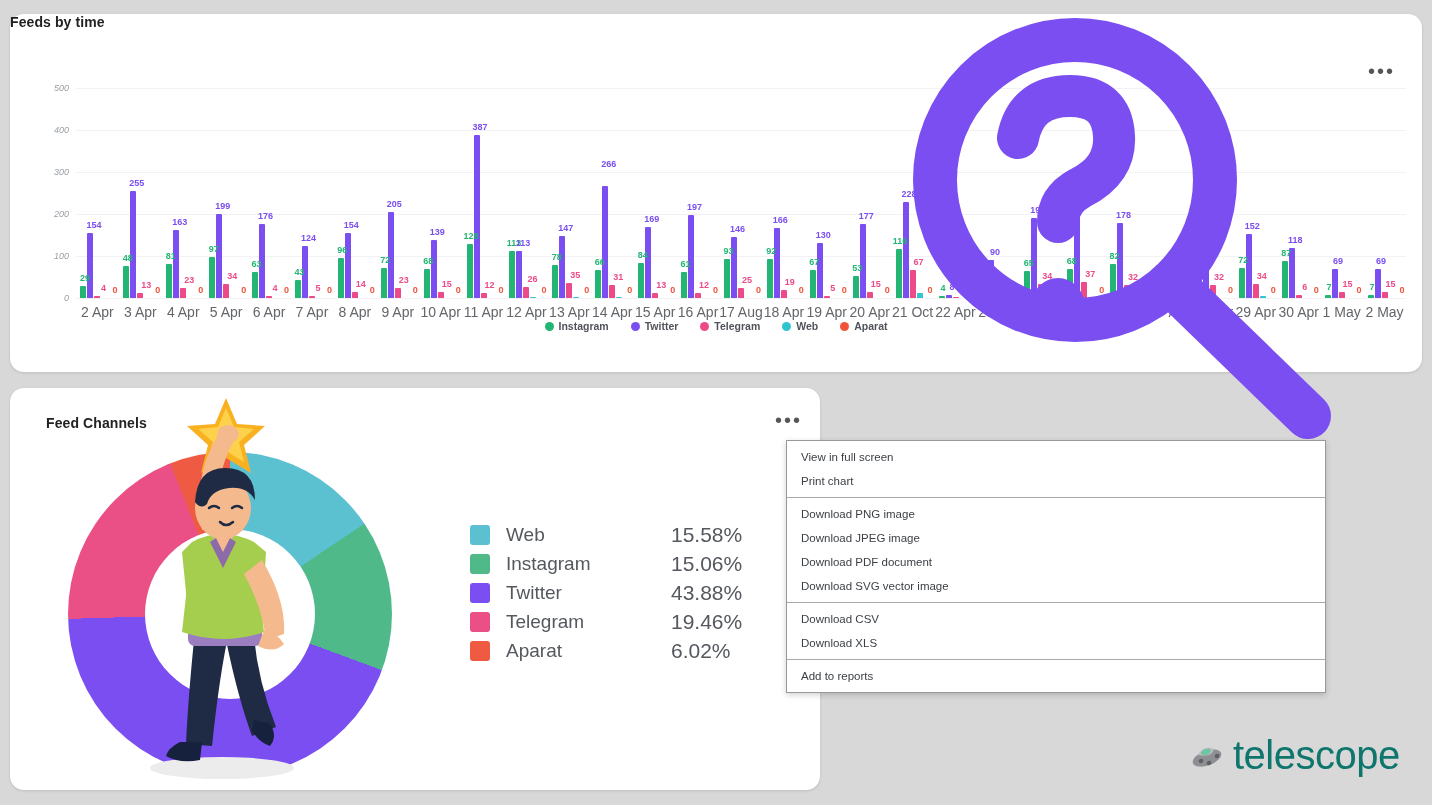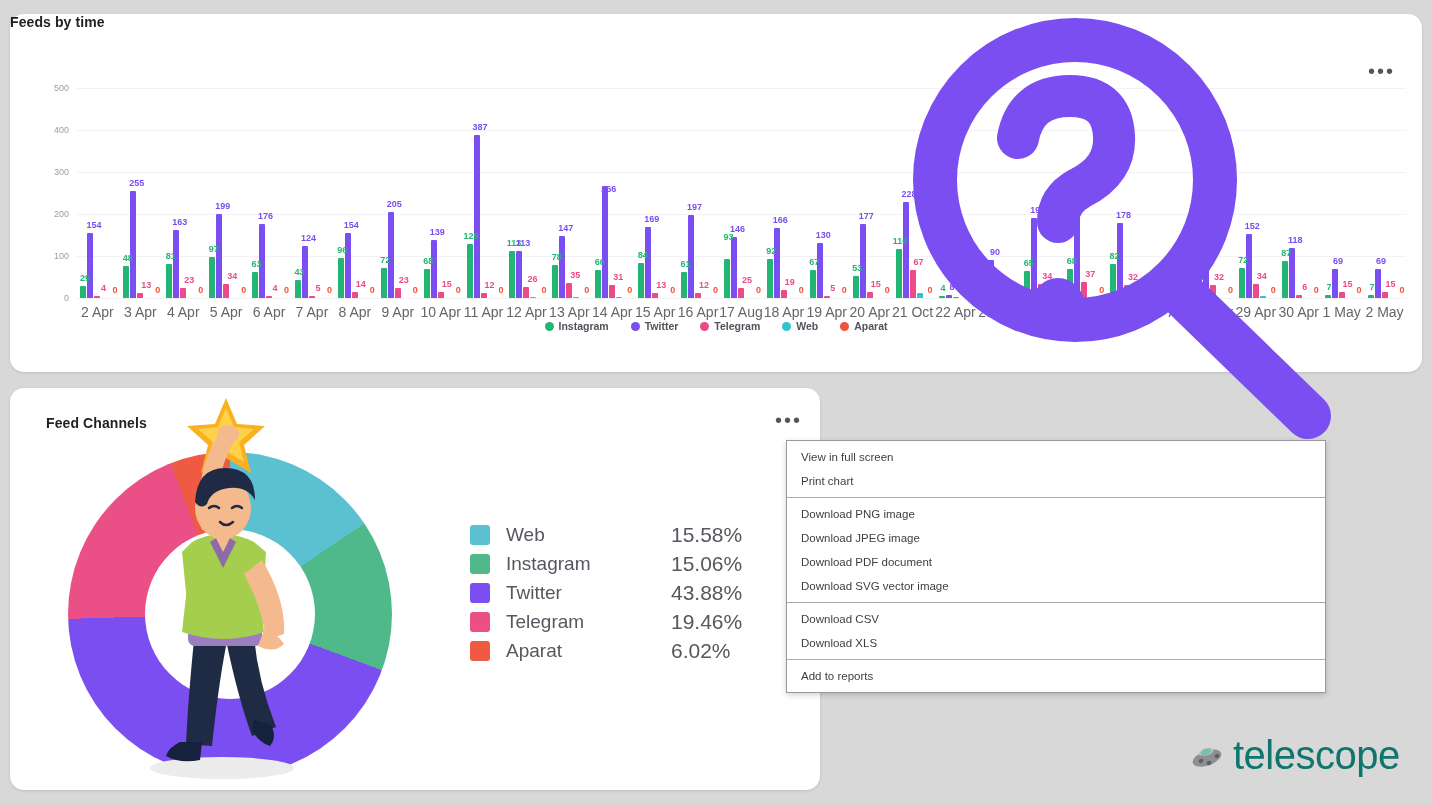--- a/index.html
+++ b/index.html
@@ -28,21 +28,21 @@
   }
   #feeds-dots{left:1358px;top:52px;}
   #channels-dots{left:775px;top:415px;}
 
   
   #bar-chart{position:absolute;left:10px;top:14px;width:1412px;height:358px;}
   .plot{position:absolute;left:66px;top:74px;width:1330px;height:210px;}
   .gridline{position:absolute;left:0;width:100%;height:1px;background:#f2f2f4;}
   .ytick{
     position:absolute;right:100%;margin-right:7px;
-    transform:translateY(-50%);font-size:9px;color:#9aa0a6;
+    transform:translateY(-50%);font-size:9px;color:#9aa0a6;font-style:italic;
   }
   .axisline{position:absolute;left:0;top:210px;width:100%;height:1px;background:#e8e8ec;}
 
   .grp{position:absolute;bottom:0;height:210px;}
   .bars{position:absolute;bottom:0;left:0;width:100%;height:100%;
         display:flex;align-items:flex-end;justify-content:center;gap:1px;}
   .bar{width:6px;border-radius:1px 1px 0 0;}
   .vlabel{
     position:absolute;font-size:9px;font-weight:bold;white-space:nowrap;
     transform:translateX(-50%);
@@ -286,21 +286,21 @@
       </div>
       <div class="grp" style="left: 514.839px; width: 42.9032px;">
         <div class="bars">
           <div class="bar" style="height: 27.72px; background: rgb(34, 181, 115);"></div>
           <div class="bar" style="height: 111.72px; background: rgb(122, 78, 240);"></div>
           <div class="bar" style="height: 13.02px; background: rgb(236, 74, 137);"></div>
           <div class="bar" style="height: 1.5px; background: rgb(46, 197, 206);"></div>
           <div class="bar" style="height: 0px; background: rgb(240, 83, 58);"></div>
         </div>
         <div class="vlabel" style="color: rgb(34, 181, 115); left: 8.95161px; bottom: 30.72px;">66</div>
-        <div class="vlabel" style="color: rgb(122, 78, 240); left: 17.9516px; bottom: 104px;">266</div>
+        <div class="vlabel" style="color: rgb(122, 78, 240); left: 17.9516px; bottom: 129px;">266</div>
         <div class="vlabel" style="color: rgb(236, 74, 137); left: 27.4516px; bottom: 16.02px;">31</div>
         <div class="vlabel" style="color: rgb(240, 83, 58); left: 38.9516px; bottom: 3px;">0</div>
         <div class="xlabel">14 Apr</div>
       </div>
       <div class="grp" style="left: 557.742px; width: 42.9032px;">
         <div class="bars">
           <div class="bar" style="height: 35.28px; background: rgb(34, 181, 115);"></div>
           <div class="bar" style="height: 70.98px; background: rgb(122, 78, 240);"></div>
           <div class="bar" style="height: 5.46px; background: rgb(236, 74, 137);"></div>
           <div class="bar" style="height: 0px; background: rgb(46, 197, 206);"></div>
@@ -327,21 +327,21 @@
         <div class="xlabel">16 Apr</div>
       </div>
       <div class="grp" style="left: 643.548px; width: 42.9032px;">
         <div class="bars">
           <div class="bar" style="height: 39.06px; background: rgb(34, 181, 115);"></div>
           <div class="bar" style="height: 61.32px; background: rgb(122, 78, 240);"></div>
           <div class="bar" style="height: 10.5px; background: rgb(236, 74, 137);"></div>
           <div class="bar" style="height: 0px; background: rgb(46, 197, 206);"></div>
           <div class="bar" style="height: 0px; background: rgb(240, 83, 58);"></div>
         </div>
-        <div class="vlabel" style="color: rgb(34, 181, 115); left: 8.95161px; bottom: 56px;">93</div>
+        <div class="vlabel" style="color: rgb(34, 181, 115); left: 8.95161px; bottom: 42px;">93</div>
         <div class="vlabel" style="color: rgb(122, 78, 240); left: 17.9516px; bottom: 64.32px;">146</div>
         <div class="vlabel" style="color: rgb(236, 74, 137); left: 27.4516px; bottom: 13.5px;">25</div>
         <div class="vlabel" style="color: rgb(240, 83, 58); left: 38.9516px; bottom: 3px;">0</div>
         <div class="xlabel">17 Aug</div>
       </div>
       <div class="grp" style="left: 686.452px; width: 42.9032px;">
         <div class="bars">
           <div class="bar" style="height: 38.64px; background: rgb(34, 181, 115);"></div>
           <div class="bar" style="height: 69.72px; background: rgb(122, 78, 240);"></div>
           <div class="bar" style="height: 7.98px; background: rgb(236, 74, 137);"></div>

